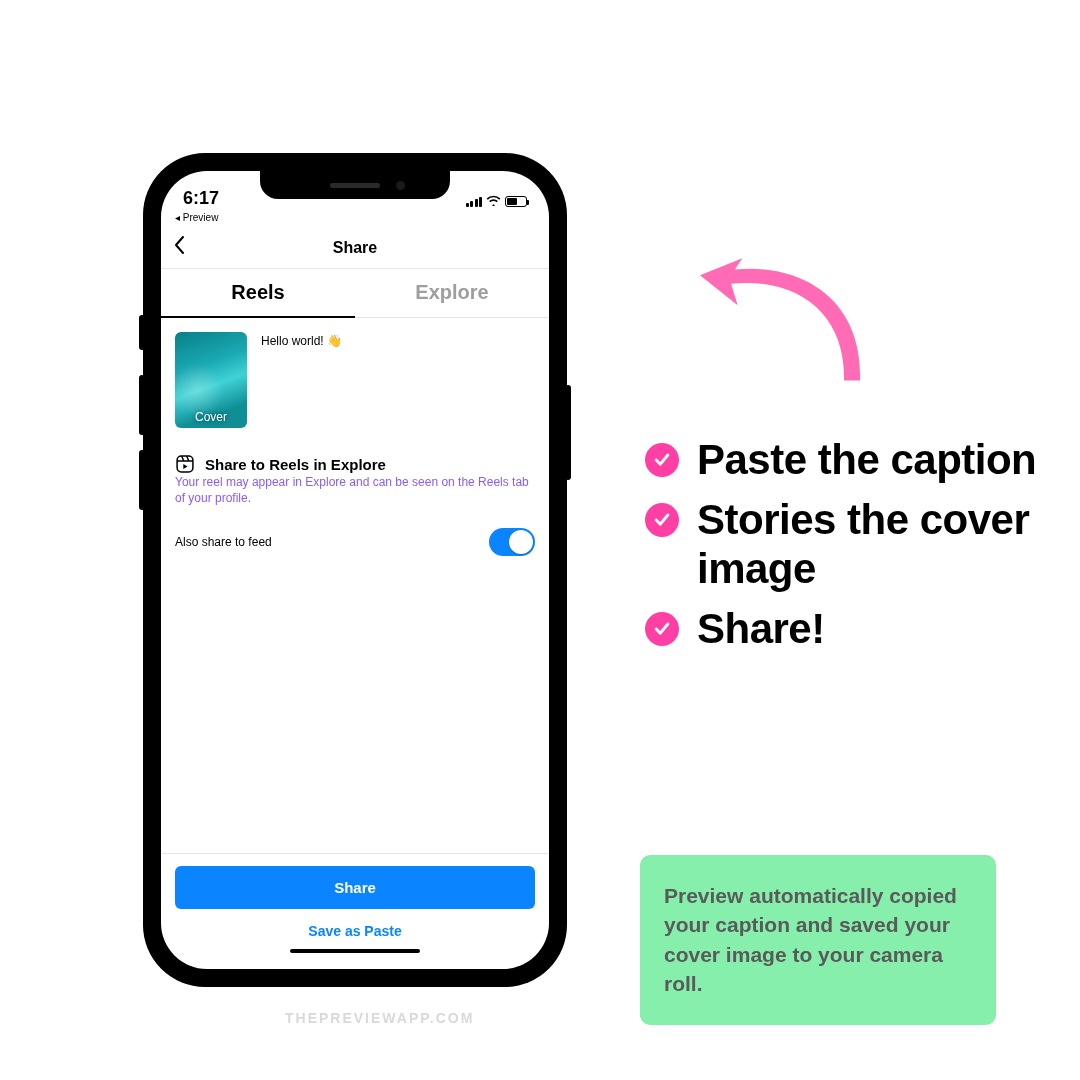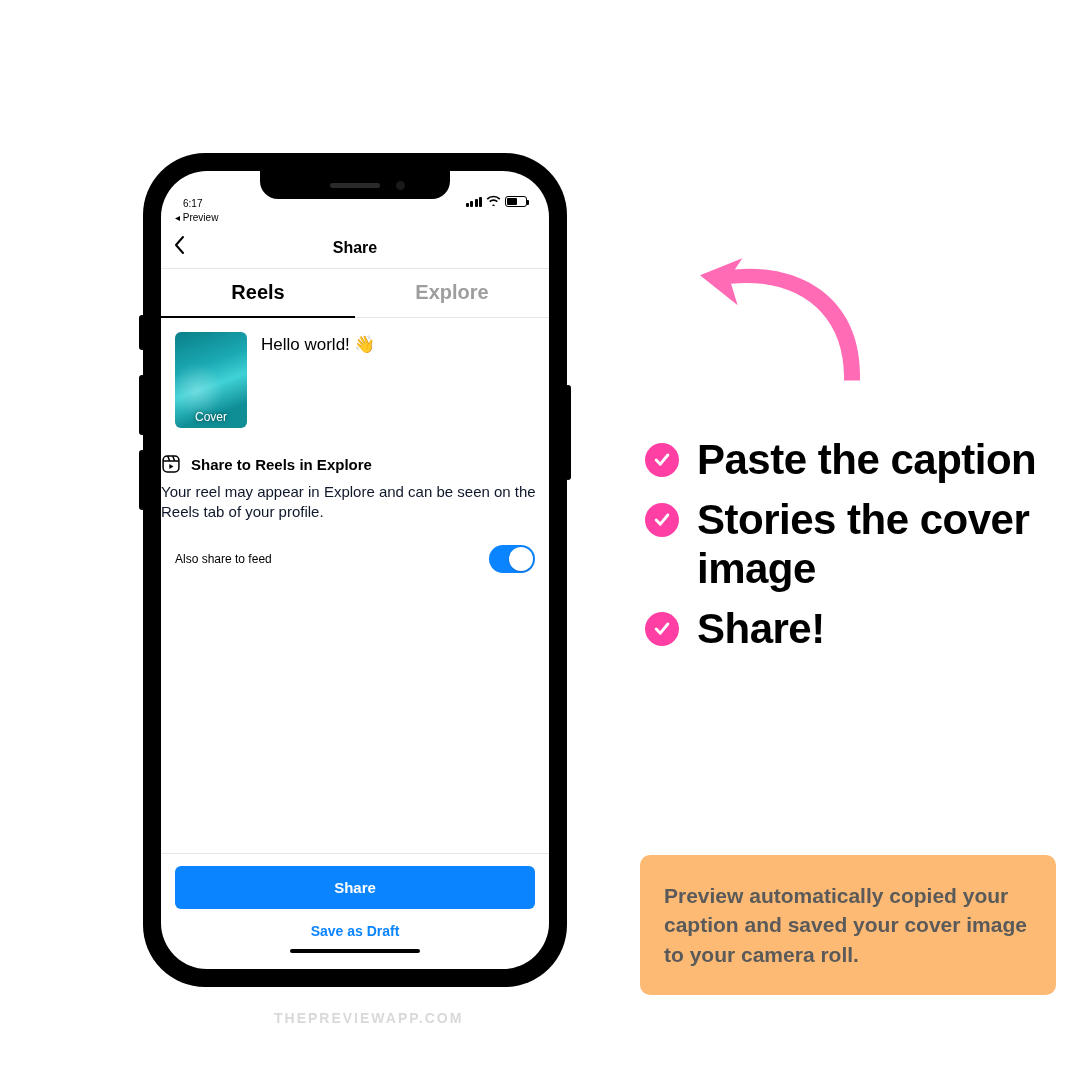--- a/index.html
+++ b/index.html
@@ -62,22 +62,22 @@
   }
   .speaker { width: 50px; height: 5px; background: #2a2a2a; border-radius: 3px; }
   .cam { width: 9px; height: 9px; background: #1a1a1a; border-radius: 50%; position: absolute; right: 45px; }
 
   .status-bar {
     height: 40px;
     display: flex;
     justify-content: space-between;
     align-items: flex-end;
     padding: 0 22px 2px;
-    font-size: 10px;
-    font-weight: 400;
+    font-size: 18px;
+    font-weight: 700;
   }
   .status-right { display: flex; gap: 4px; align-items: center; }
   .bars { display:flex; gap:1.5px; align-items:flex-end; }
   .bars span { width:3px; background:#000; border-radius:1px; }
   .bars span:nth-child(1){height:4px} .bars span:nth-child(2){height:6px}
   .bars span:nth-child(3){height:8px} .bars span:nth-child(4){height:10px}
   .wifi { font-size:13px; }
   .battery {
     width: 22px; height: 11px; border: 1px solid #000; border-radius: 3px;
     position: relative; display:flex; align-items:center; padding:1px;
@@ -136,36 +136,35 @@
   .cover::after{
     content:""; position:absolute; inset:0;
     background: radial-gradient(circle at 30% 60%, rgba(255,255,255,0.25), transparent 35%);
   }
   .cover-label {
     position: absolute; bottom: 4px; width: 100%; text-align: center;
     color: #fff; font-size: 12px; font-weight: 500;
     text-shadow: 0 0 4px rgba(0,0,0,0.6);
   }
   .caption {
-    font-size: 17px; padding-top: 2px;
+    font-size: 12px; padding-top: 2px;
   }
 
   .section {
-    padding: 10px 0 0;
+    padding: 10px 14px 0;
   }
   .section-row {
     display: flex; align-items: center; gap: 10px; margin-top: 8px;
   }
   .reels-icon {
     width: 20px; height: 20px; flex-shrink:0;
   }
   .section-title { font-size: 15px; font-weight: 600; }
   .section-desc {
-    font-size: 15px; color: #0f172a; line-height: 1.35;
-    margin-top: 8px;
+    font-size: 12px; color: #8b5cf6; line-height: 1.35;
   }
 
   .toggle-row {
     display: flex; align-items: center; justify-content: space-between;
     padding: 22px 14px 0;
   }
   .toggle-label { font-size: 12px; }
   .switch {
     width: 46px; height: 28px; background: #0a84ff; border-radius: 14px;
     position: relative;
@@ -231,36 +230,36 @@
     line-height: 1.18;
     letter-spacing: -0.5px;
     color: #000;
     font-family: "Arial Black", Arial, sans-serif;
   }
 
   .info-box {
     position: absolute;
     left: 640px;
     top: 855px;
-    width: 416px;
-    background: #fdba74;
+    width: 356px;
+    background: #86efac;
     border-radius: 10px;
     padding: 26px 24px;
   }
   .info-text {
     font-size: 21px;
     font-weight: 700;
     color: #5a5a5a;
     line-height: 1.4;
     font-family: Arial, sans-serif;
   }
 
   .watermark {
     position: absolute;
-    left: 274px;
+    left: 285px;
     top: 1010px;
     font-size: 14px;
     letter-spacing: 2px;
     font-weight: 600;
     color: #d9d9d9;
   }
 </style>
 </head>
 <body>
 
@@ -335,21 +334,21 @@
 
     <div class="toggle-row">
       <div class="toggle-label">Also share to feed</div>
       <div class="switch"></div>
     </div>
 
     <div class="spacer"></div>
 
     <div class="bottom-actions">
       <button class="share-btn">Share</button>
-      <button class="draft-btn">Save as Draft</button>
+      <button class="draft-btn">Save as Paste</button>
       <div class="home-indicator"></div>
     </div>
   </div>
 </div>
 
 <svg class="arrow" viewBox="0 0 200 170">
   <path d="M 60 30 L 15 48 L 55 80 L 48 57 C 120 50 170 90 168 160 L 185 160 C 188 75 125 35 52 42 Z" fill="#ff6bb5"></path>
 </svg>
 
 <div class="checklist">

